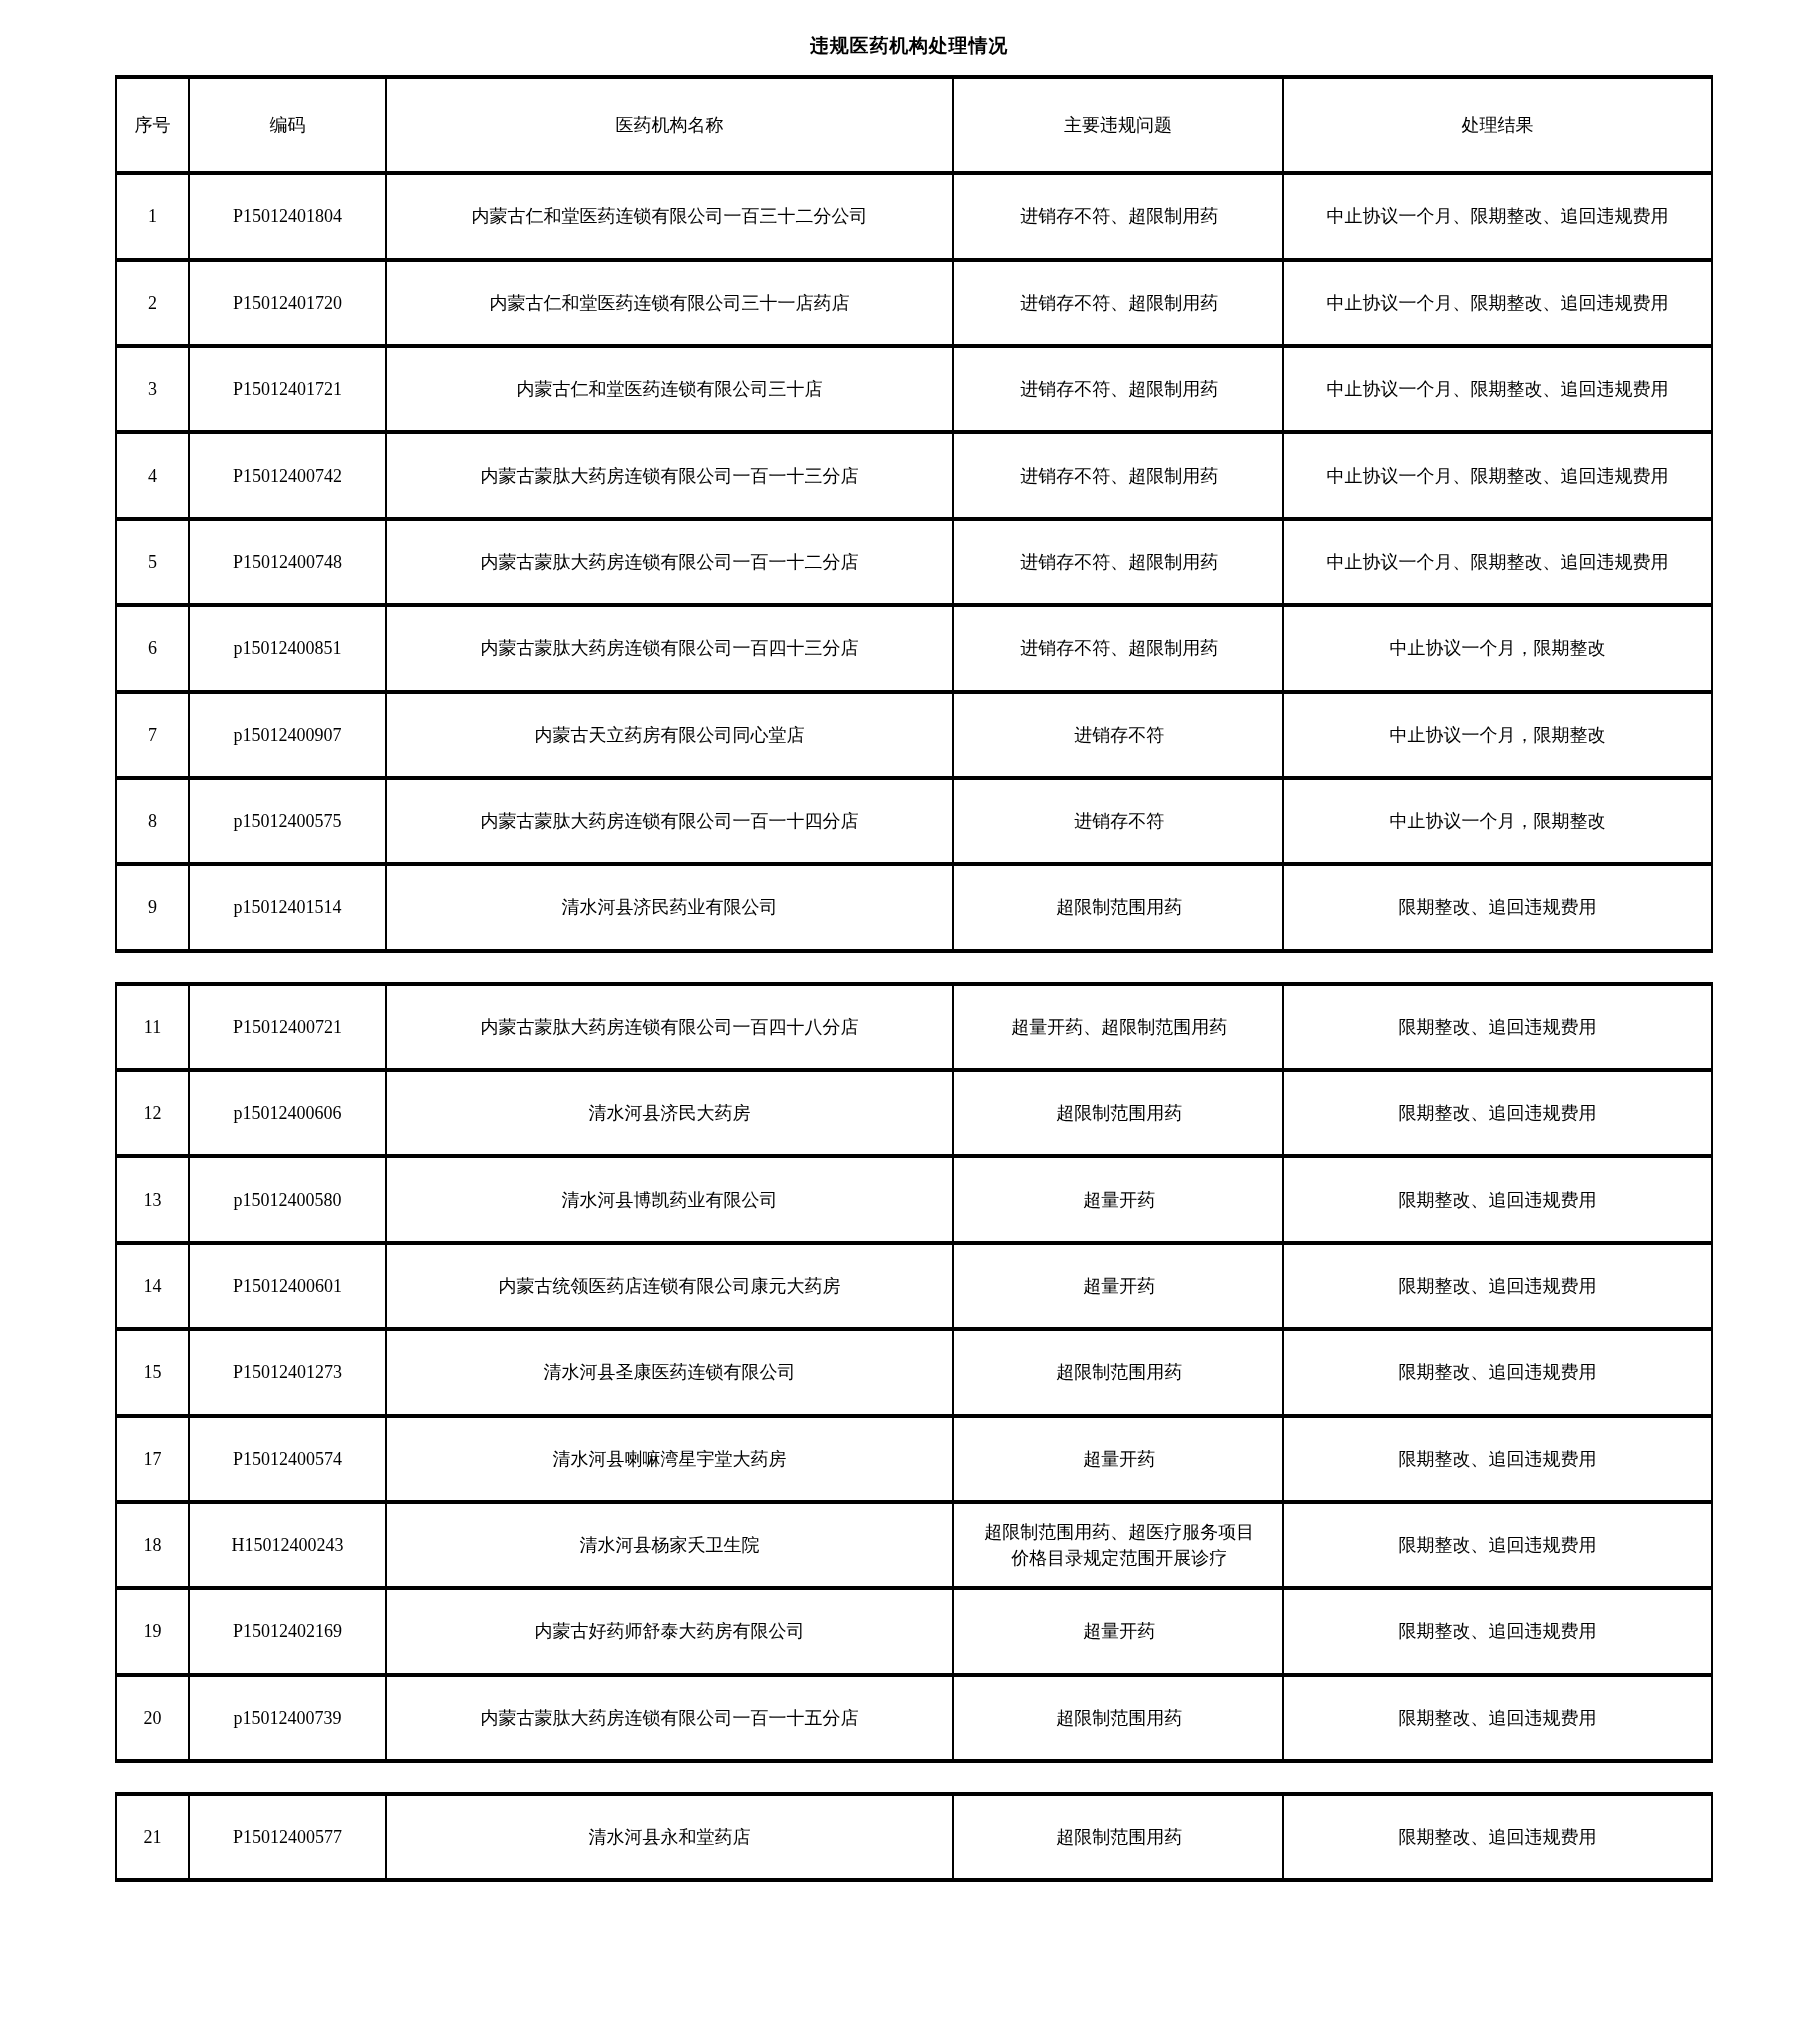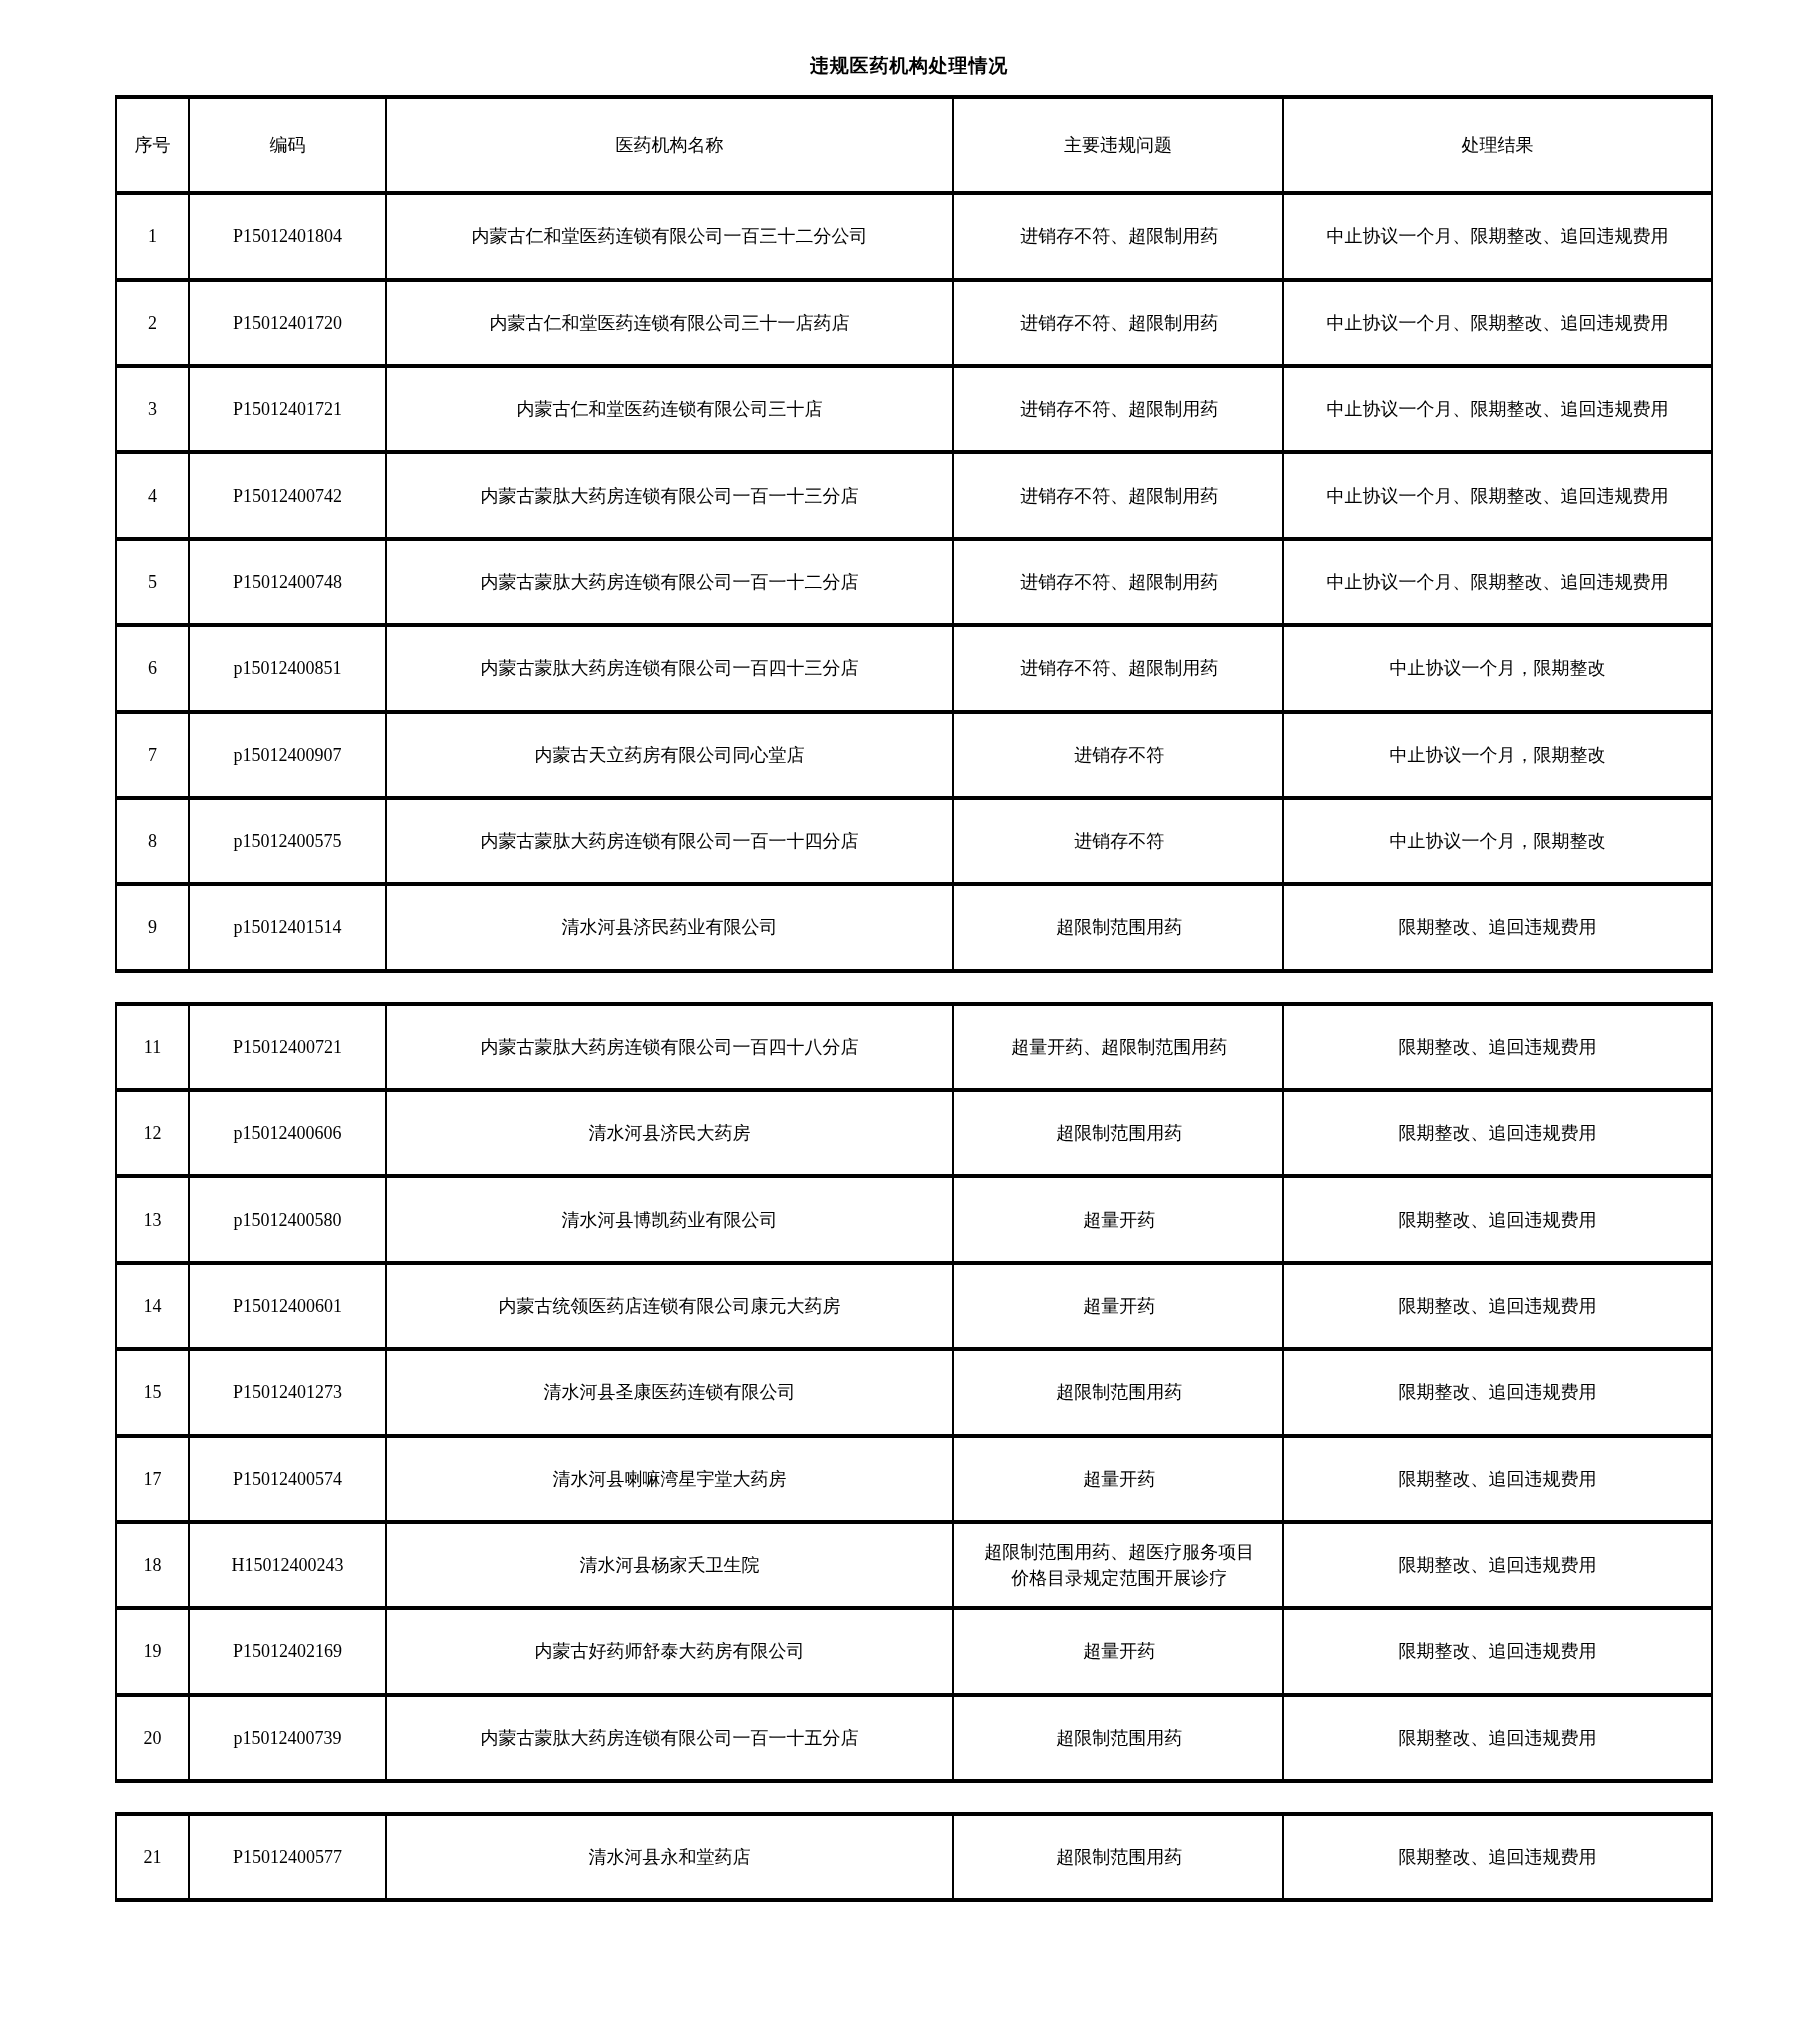--- a/index.html
+++ b/index.html
@@ -9,21 +9,21 @@
     color: #000000;
     font-family: "Liberation Serif", "DejaVu Serif", serif;
   }
   body {
     width: 1818px;
     height: 2562px;
     position: relative;
     overflow: hidden;
   }
   .page-title {
-    padding-top: 56px;
+    padding-top: 36px;
     text-align: center;
     font-size: 19px;
     font-weight: bold;
     line-height: 1.1;
     letter-spacing: 0.8px;
   }
   .tables-wrap {
     width: 1596px;
     margin-left: 115px;
     margin-top: 18px;

